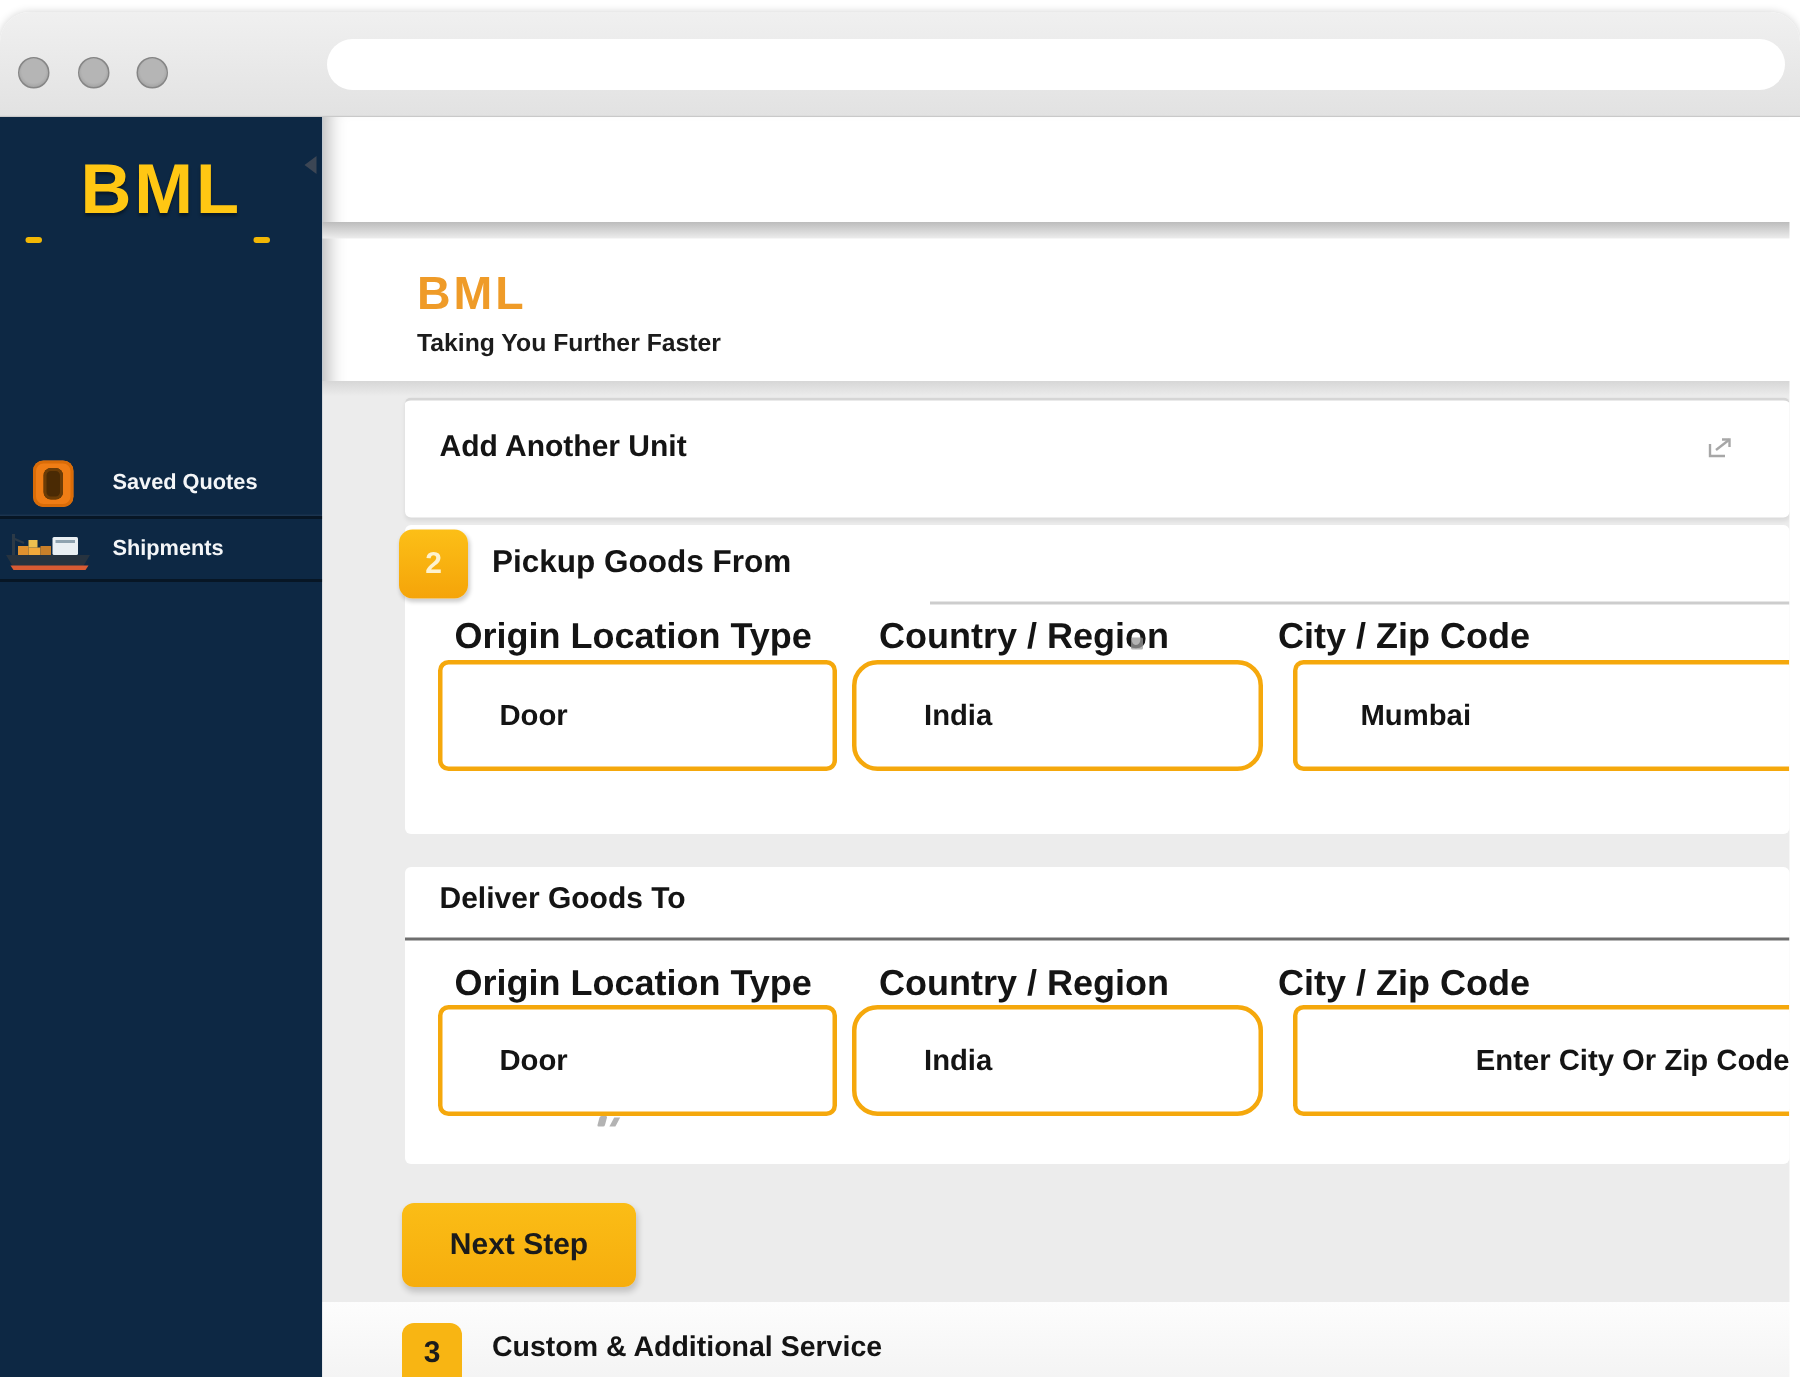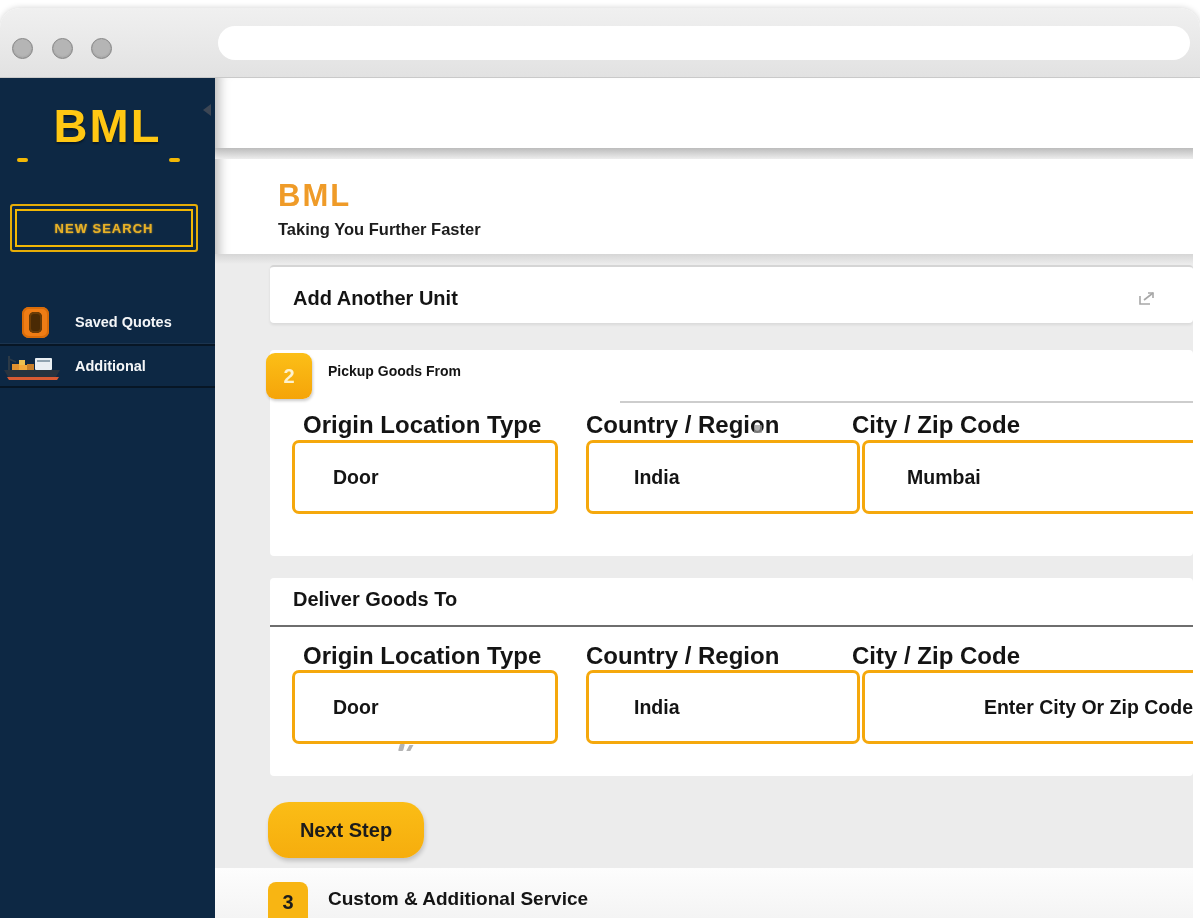--- a/index.html
+++ b/index.html
@@ -62,56 +62,56 @@
            background:linear-gradient(#d6d6d6,#ececec); }
   .content-bg { position:absolute; left:0; top:186px; width:100%; bottom:0; background:#ececec; }
   .right-strip { position:absolute; right:0; top:0; width:7px; height:100%; background:#fff; }
 
   .brand { position:absolute; left:63px; top:100px; font-size:31px; font-weight:bold;
            color:#ef9b28; letter-spacing:2px; }
   .tagline { position:absolute; left:63px; top:142px; font-size:16.5px; font-weight:bold;
              color:#1c1c1c; }
 
   .card { position:absolute; left:55px; width:923px; background:#fff; border-radius:4px; }
-  .card-add { top:187px; height:58px; border-top:2px solid #d5d5d5;
+  .card-add { top:187px; height:80px; border-top:2px solid #d5d5d5;
               box-shadow:0 2px 3px rgba(0,0,0,.08);text-decoration:underline; }
   .card-add .title { position:absolute; left:23px; top:0; line-height:62px;
                      font-size:20px; font-weight:bold; color:#141414; }
   .expand-ic { position:absolute; right:38px; top:24px; opacity:.75; cursor:pointer; }
 
   .card-pickup { top:272px; height:206px; }
   .card-deliver { top:500px; height:198px; }
 
   .step-badge { position:absolute; left:-4px; top:3px; width:46px; height:46px;
                 border-radius:9px; background:linear-gradient(#fcbf17,#f5a409);
                 color:#fdf2cf; font-size:20px; font-weight:bold; text-align:center;
                 line-height:46px; box-shadow:1px 2px 3px rgba(0,0,0,.2); }
-  .card-pickup .sec-title { position:absolute; left:58px; top:13px; font-size:14px;
+  .card-pickup .sec-title { position:absolute; left:58px; top:13px; font-size:21px;
                             font-weight:bold; color:#141414; }
   .pickup-line { position:absolute; left:350px; right:0; top:51px; height:2px; background:#cdcdcd; }
 
   .card-deliver .sec-title { position:absolute; left:23px; top:10px; font-size:20px;
                              font-weight:bold; color:#141414; }
   .deliver-line { position:absolute; left:0; right:0; top:47px; height:2px; background:#6e6e6e; }
 
   .f-label { position:absolute; font-size:24px; font-weight:bold; color:#141414; }
   .f-box { position:absolute; height:74px; background:#fff; border:3px solid #f5a80c;
            border-radius:7px; font-size:19.5px; font-weight:bold; color:#141414;
            line-height:68px; cursor:text; }
   .f-box.clip { border-right:none; border-radius:7px 0 0 7px; }
-  .fx1 { left:22px; width:266px; }  .fx2 { left:316px; width:274px; }
+  .fx1 { left:22px; width:266px; }  .fx2 { left:298px; width:274px;border-radius:17px; }
   .fx3 { left:592px; width:331px; }
   .lx1 { left:33px; } .lx2 { left:316px; } .lx3 { left:582px; }
   .card-pickup  .f-label { top:61px; }  .card-pickup  .f-box { top:90px; }
   .card-deliver .f-label { top:64px; }  .card-deliver .f-box { top:92px; }
   .pad1 { padding-left:38px; } .pad2 { padding-left:45px; } .pad3 { padding-left:42px; }
   .padp { padding-left:30px;text-align:right; }
 
   .next-btn { position:absolute; left:53px; top:724px; width:156px; height:56px;
-              background:linear-gradient(#fbbd16,#f6ad0d); border:none; border-radius:21px;
+              background:linear-gradient(#fbbd16,#f6ad0d); border:none; border-radius:8px;
               font-family:inherit; font-size:20px; font-weight:bold; color:#1b1b1b;
               cursor:pointer; box-shadow:1px 3px 4px rgba(0,0,0,.18); }
 
   .bottom-band { position:absolute; left:0; top:790px; width:100%; height:50px;
                  background:linear-gradient(#fdfdfd,#f4f4f4); }
   .badge3 { position:absolute; left:53px; top:14px; width:40px; height:44px;
             border-radius:8px 8px 0 0; background:#f8b513; color:#1c1c1c;
             font-size:20px; font-weight:bold; text-align:center; line-height:40px; }
   .custom-title { position:absolute; left:113px; top:20px; font-size:19px;
                   font-weight:bold; color:#141414; }
@@ -133,23 +133,20 @@
     <div class="dot d3"></div>
     <div class="urlbar"></div>
   </div>
 
   <aside class="sidebar">
     <div class="logo">BML</div>
     <div class="logo-dash l"></div>
     <div class="logo-dash r"></div>
     <div class="collapse-arrow"></div>
 
-    <button class="new-search">
-      <span>NEW SEARCH</span>
-    </button>
 
     <nav class="menu">
       <div class="menu-item">
         <span class="icon-quotes"></span>
         <span class="label">Saved Quotes</span>
       </div>
       <div class="menu-item">
         <span class="icon-ship">
           <svg width="60" height="32" viewBox="0 0 60 32">
             <line x1="7" y1="4" x2="7" y2="18" stroke="#2c3a47" stroke-width="2"></line>
@@ -157,21 +154,21 @@
             <rect x="33" y="6" width="17" height="12" fill="#e9eff3" rx="1"></rect>
             <rect x="35" y="8" width="13" height="2" fill="#8fa3b0"></rect>
             <rect x="10" y="12" width="7" height="6" fill="#e0912f"></rect>
             <rect x="17" y="13" width="8" height="5" fill="#f2a93b"></rect>
             <rect x="25" y="12" width="7" height="6" fill="#c77f2a"></rect>
             <rect x="17" y="8" width="6" height="5" fill="#edc04f"></rect>
             <path d="M2 18 h56 l-6 10 H8 Z" fill="#27333f"></path>
             <path d="M5 25 h52 l-2 3 H7 Z" fill="#d95b33"></path>
           </svg>
         </span>
-        <span class="label">Additional</span>
+        <span class="label">Shipments</span>
       </div>
     </nav>
   </aside>
 
   <main class="main">
     <div class="band1"></div>
     <div class="brand">BML</div>
     <div class="tagline">Taking You Further Faster</div>
     <div class="band2"></div>
     <div class="content-bg"></div>

